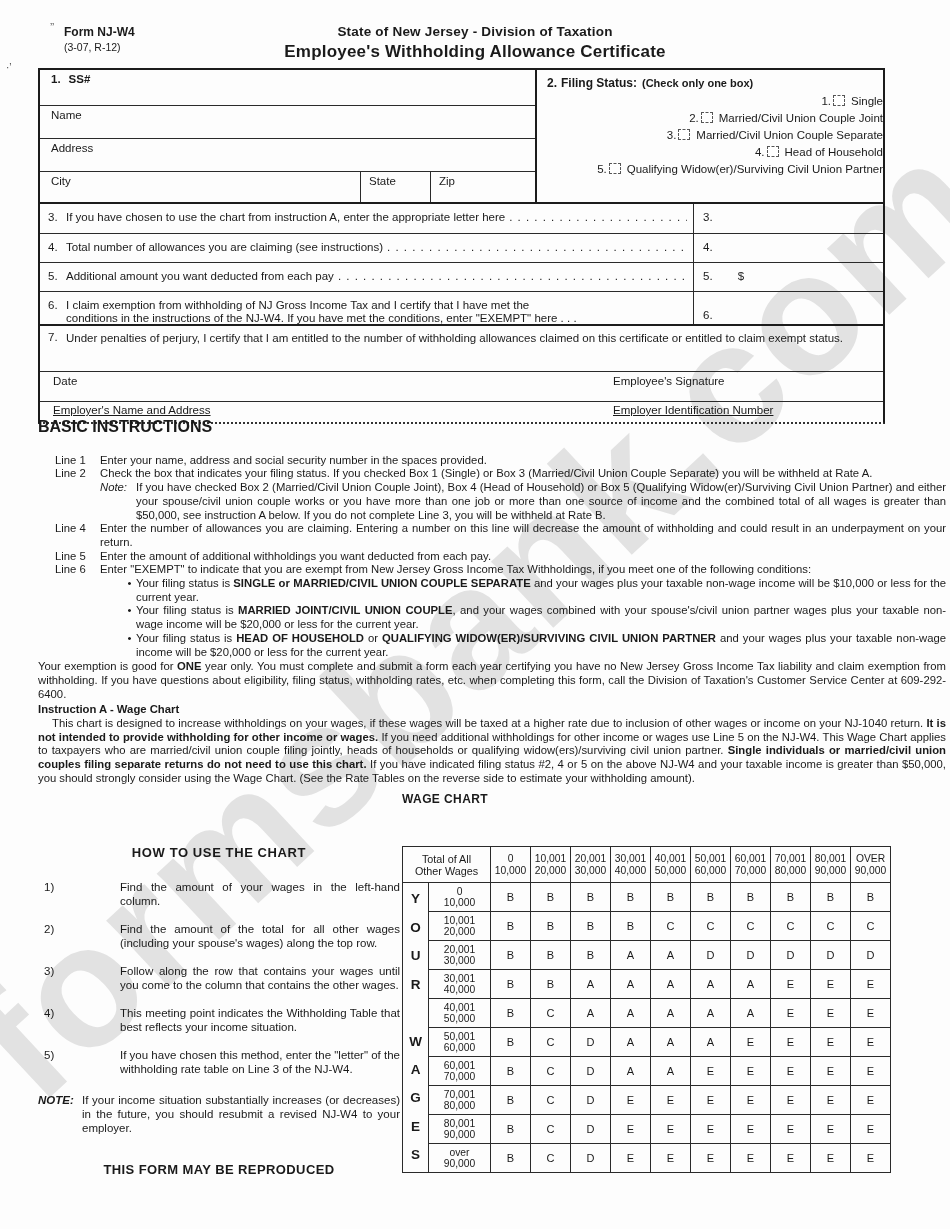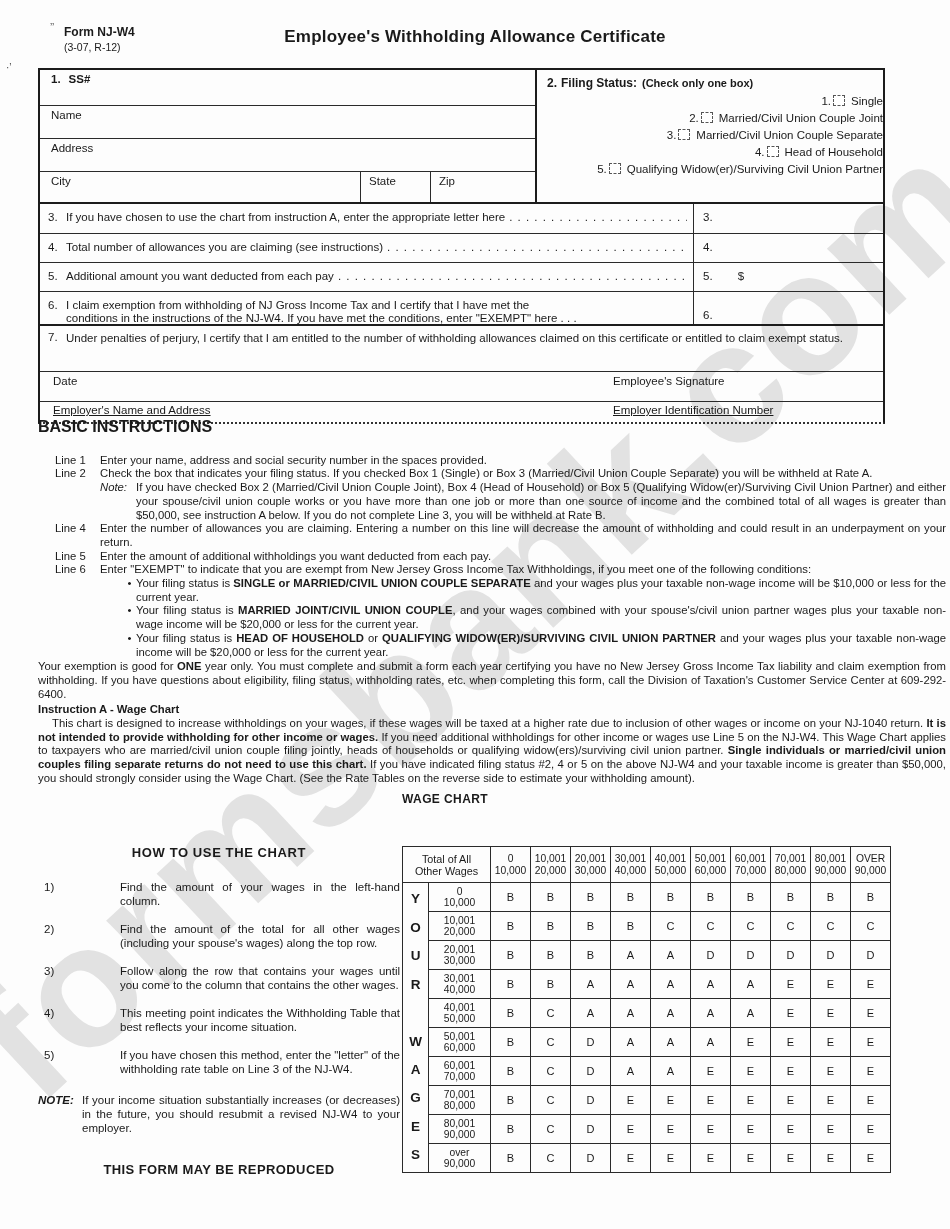--- a/index.html
+++ b/index.html
@@ -111,20 +111,21 @@
 <div class="page">
   <div class="watermark">formsbank.com</div>
   <div class="scan-mark" style="left:50px; top:22px;">’’</div>
   <div class="scan-mark" style="left:6px; top:62px;">·’</div>
 
   <div class="hdr-left">
     <div class="hdr-form-no">Form NJ-W4</div>
     <div class="hdr-rev">(3-07, R-12)</div>
   </div>
   <div class="hdr-center">
+    <div class="hdr-agency">State of New Jersey - Division of Taxation</div>
     <div class="hdr-title">Employee's Withholding Allowance Certificate</div>
   </div>
 
   <div class="form-box">
     <div class="sec-identity">
       <div class="id-left">
         <div class="id-row first">
           <span class="id-num">1.</span><span>SS#</span>
         </div>
         <div class="id-row">

